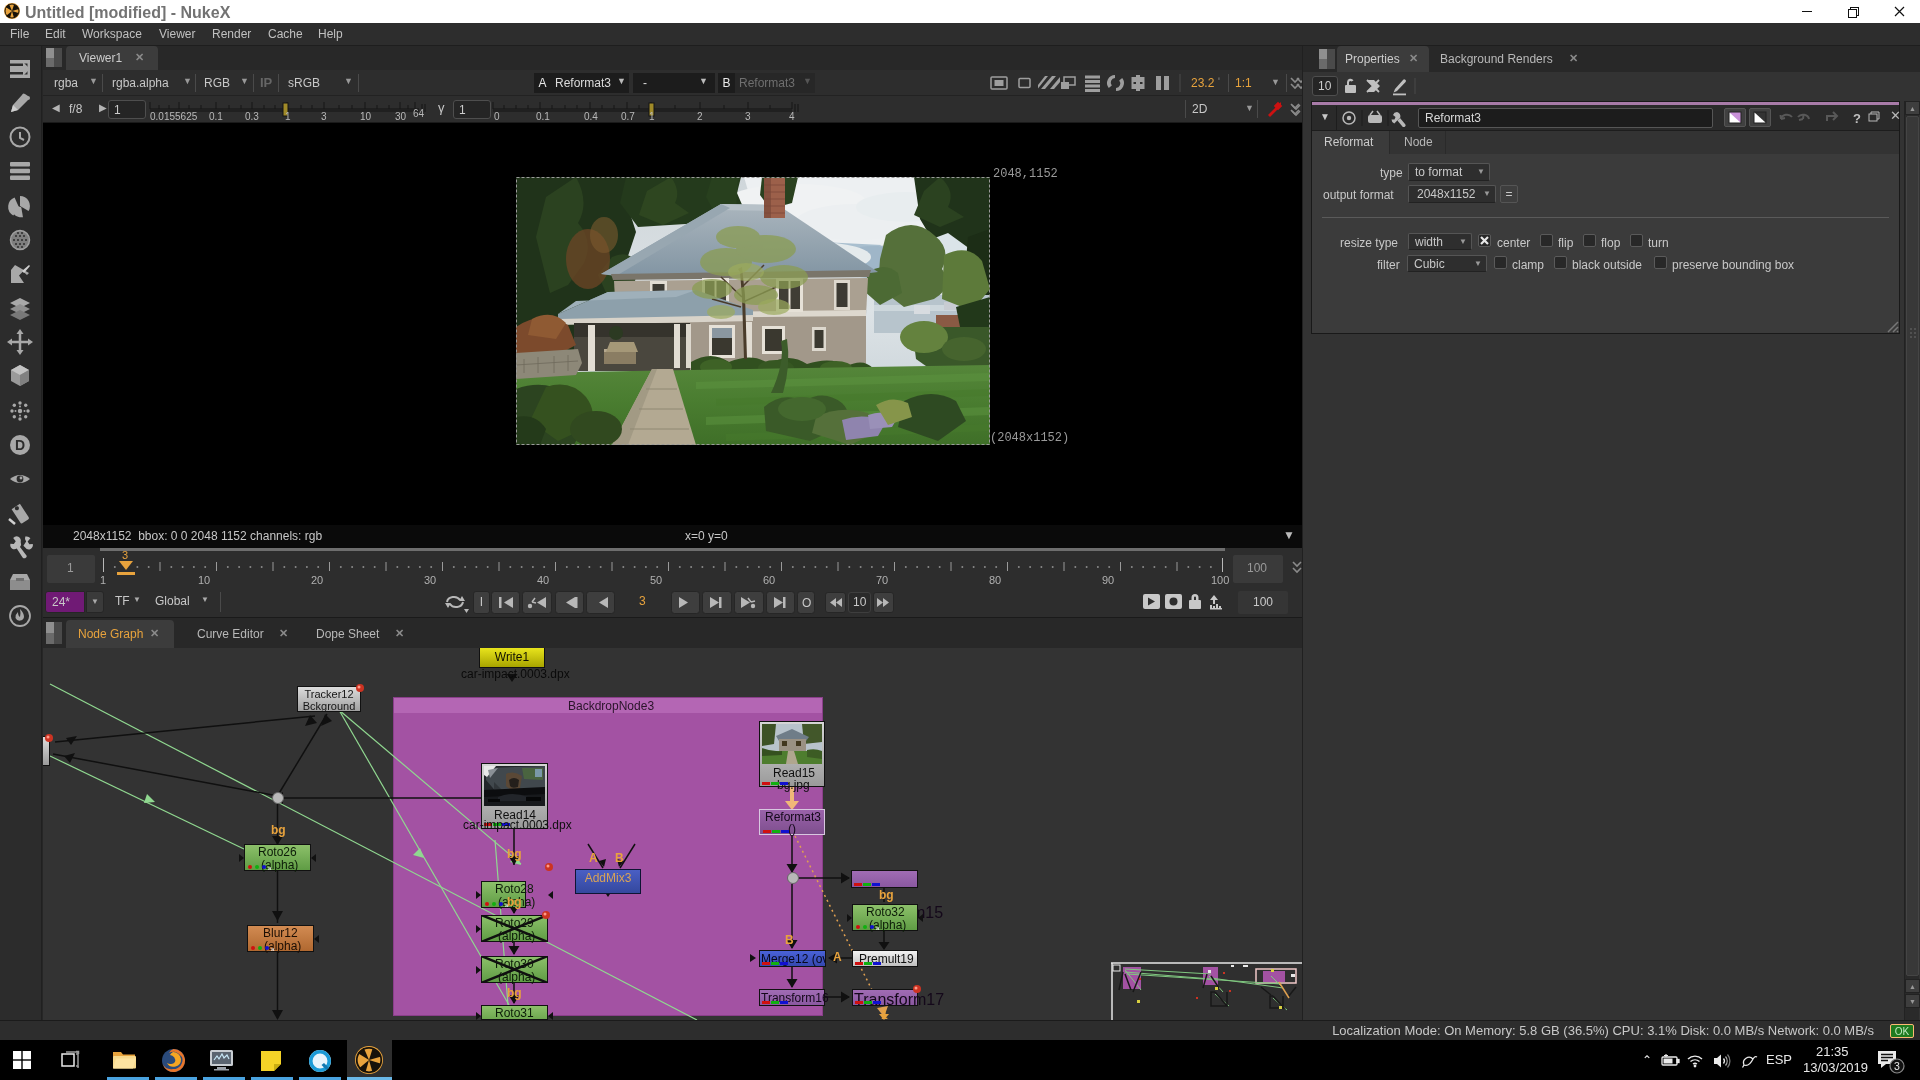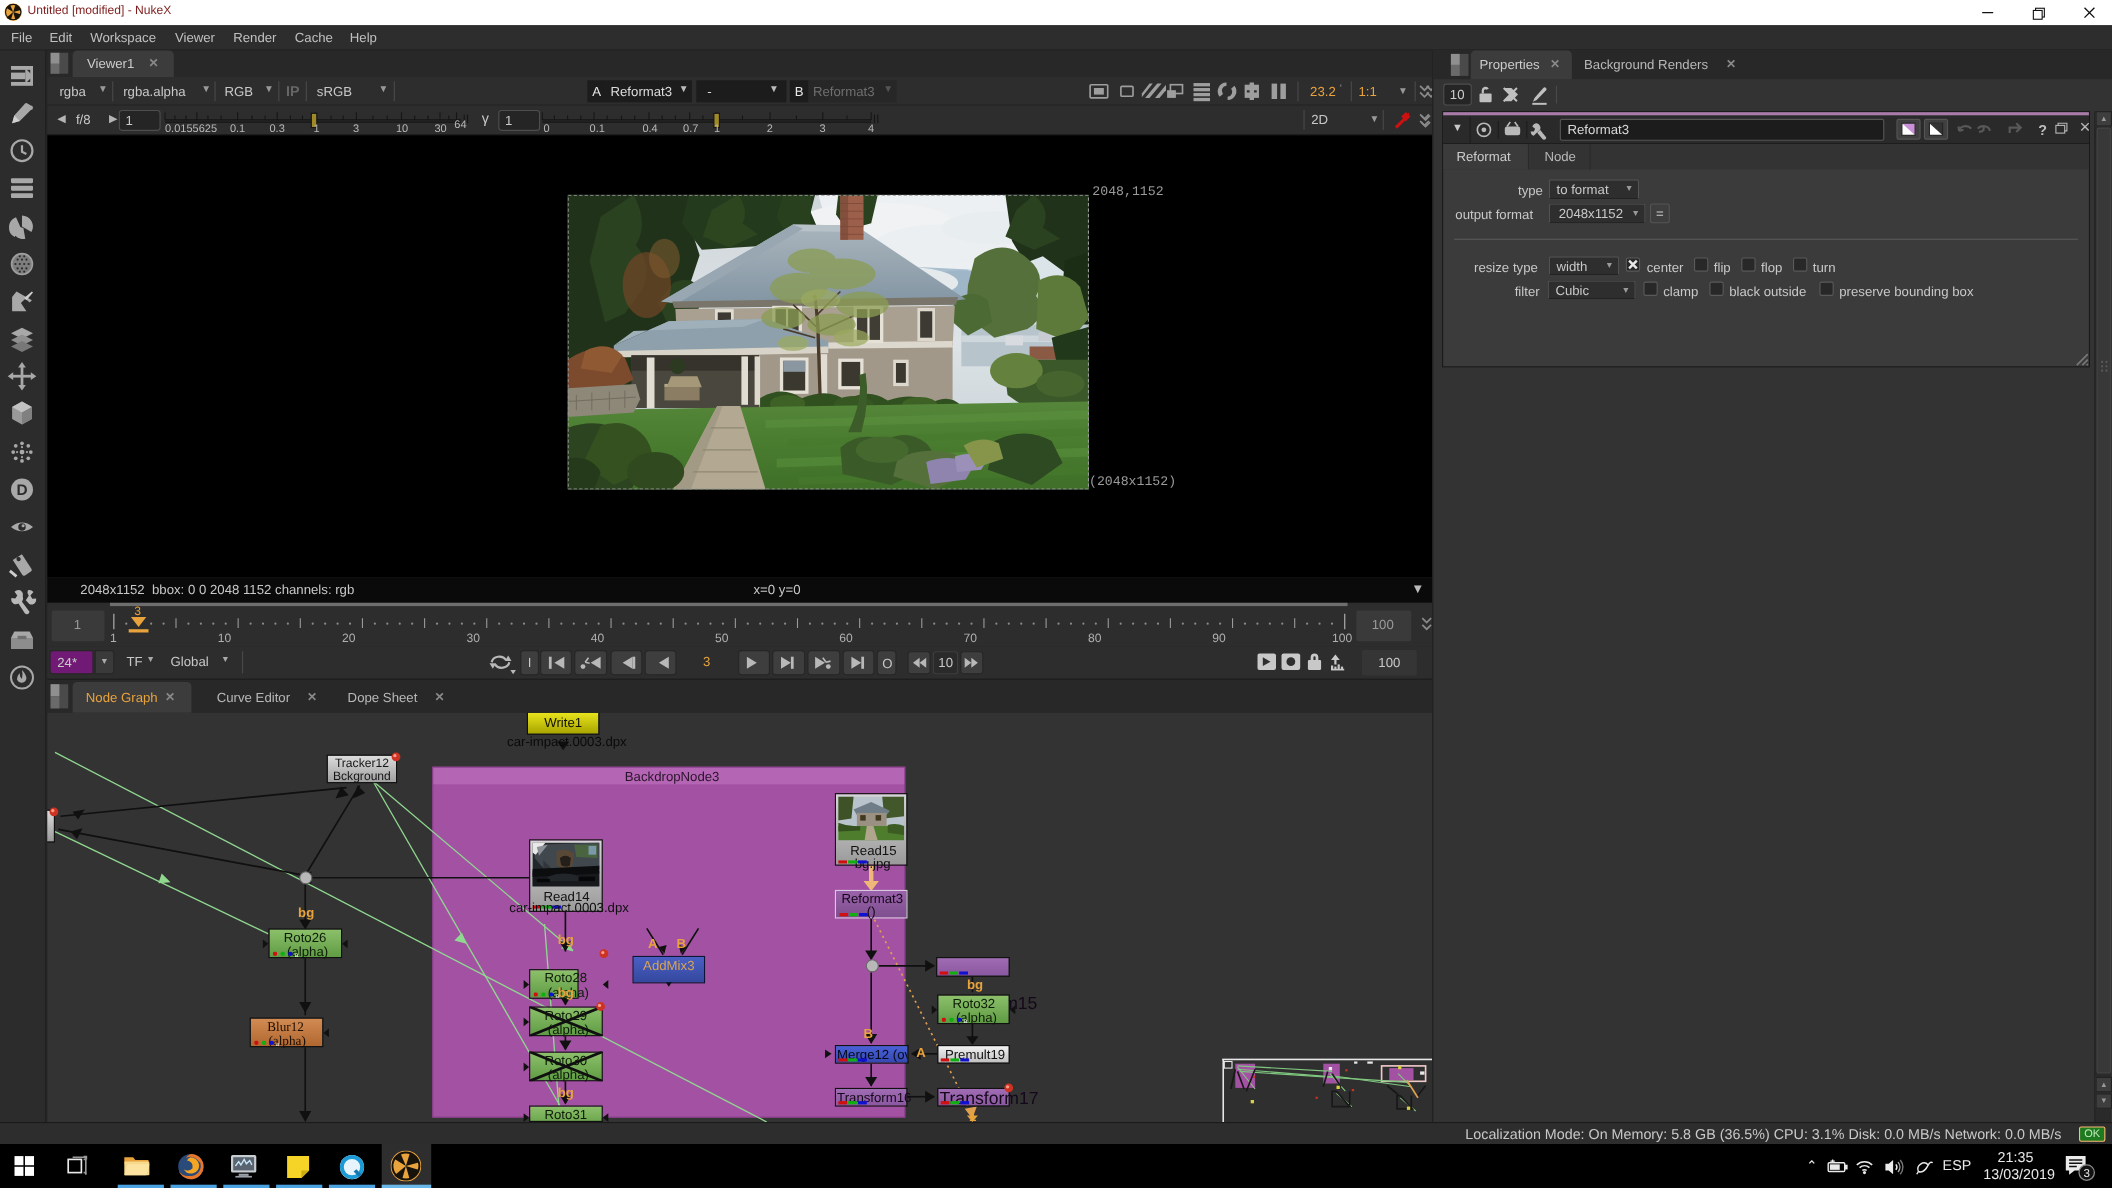--- a/index.html
+++ b/index.html
@@ -15,21 +15,21 @@
 
   <div class="abs" style="left:0;top:0;width:1920px;height:23px;background:#ffffff;">
     <svg class="abs" style="left:4px;top:3px" width="16" height="16" viewBox="0 0 16 16">
       <circle cx="8" cy="8" r="8" fill="#e8a33d"></circle>
       <path d="M1.5 4 L8 8 L5 1 Z" fill="#17120a"></path>
       <circle cx="8" cy="8" r="7" fill="none" stroke="#17120a" stroke-width="1"></circle>
       <path d="M8 8 L15 6 A7.4 7.4 0 0 0 10 1.5 Z" fill="#17120a"></path>
       <path d="M8 8 L10 15 A7.4 7.4 0 0 0 14.5 10 Z" fill="#17120a"></path>
       <path d="M8 8 L2 13 A7.4 7.4 0 0 0 6 15 Z" fill="#17120a"></path>
     </svg>
-    <div class="abs txt" style="left:25px;top:4px;font-size:11px;color:#7f1d1d;">Untitled [modified] - NukeX</div>
+    <div class="abs txt" style="left:25px;top:4px;font-size:16px;color:#737373;font-weight:bold;">Untitled [modified] - NukeX</div>
 
     <svg class="abs" style="left:1790px;top:0" width="130" height="23" viewBox="0 0 130 23">
       <line x1="12" y1="11.5" x2="22" y2="11.5" stroke="#111" stroke-width="1"></line>
       <rect x="60.5" y="7.5" width="8" height="8" fill="none" stroke="#111" stroke-width="1"></rect>
       <rect x="58.5" y="9.5" width="8" height="8" fill="#fff" stroke="#111" stroke-width="1"></rect>
       <path d="M105 7 l9 9 M114 7 l-9 9" stroke="#111" stroke-width="1.2" fill="none"></path>
     </svg>
   </div>
 
   <div class="abs" style="left:0;top:23px;width:1920px;height:23px;background:#2d2d2d;border-bottom:1px solid #1e1e1e;color:#c0c0c0;font-size:12px;">
@@ -918,21 +918,21 @@
       <div class="abs txt" style="left:16px;top:13px;font-size:12px;color:#0c1c08;">(alpha)</div>
       <svg class="abs" style="left:3px;top:20px" width="30" height="5">
           <circle cx="2" cy="2" r="2" fill="#d01010"></circle>
           <circle cx="9" cy="2" r="2" fill="#10b010"></circle>
           <circle cx="16" cy="2" r="2" fill="#1010d0"></circle>
           <text x="20" y="5" font-size="6" fill="#fff">a</text>
         </svg>
       <div class="abs" style="left:-6px;top:9px;width:0;height:0;border-left:5px solid #111;border-top:4px solid transparent;border-bottom:4px solid transparent;"></div>
       <div class="abs" style="left:66px;top:9px;width:0;height:0;border-right:5px solid #111;border-top:4px solid transparent;border-bottom:4px solid transparent;"></div>
     </div>
-    <div class="abs" style="left:184px;top:277px;width:67px;height:27px;background:linear-gradient(#d28b52,#b06830);border:1px solid #111;font-family:Liberation Serif, serif;">
+    <div class="abs" style="left:204px;top:277px;width:67px;height:27px;background:linear-gradient(#d28b52,#b06830);border:1px solid #111;">
       <div class="abs txt" style="left:15px;top:0px;font-size:12px;color:#1c0e04;">Blur12</div>
       <div class="abs txt" style="left:16px;top:13px;font-size:12px;color:#1c0e04;">(alpha)</div>
       <svg class="abs" style="left:3px;top:20px" width="30" height="5">
           <circle cx="2" cy="2" r="2" fill="#d01010"></circle>
           <circle cx="9" cy="2" r="2" fill="#10b010"></circle>
           <circle cx="16" cy="2" r="2" fill="#1010d0"></circle>
           <text x="20" y="5" font-size="6" fill="#fff">a</text>
         </svg>
       <div class="abs" style="left:66px;top:9px;width:0;height:0;border-right:5px solid #111;border-top:4px solid transparent;border-bottom:4px solid transparent;"></div>
     </div>

